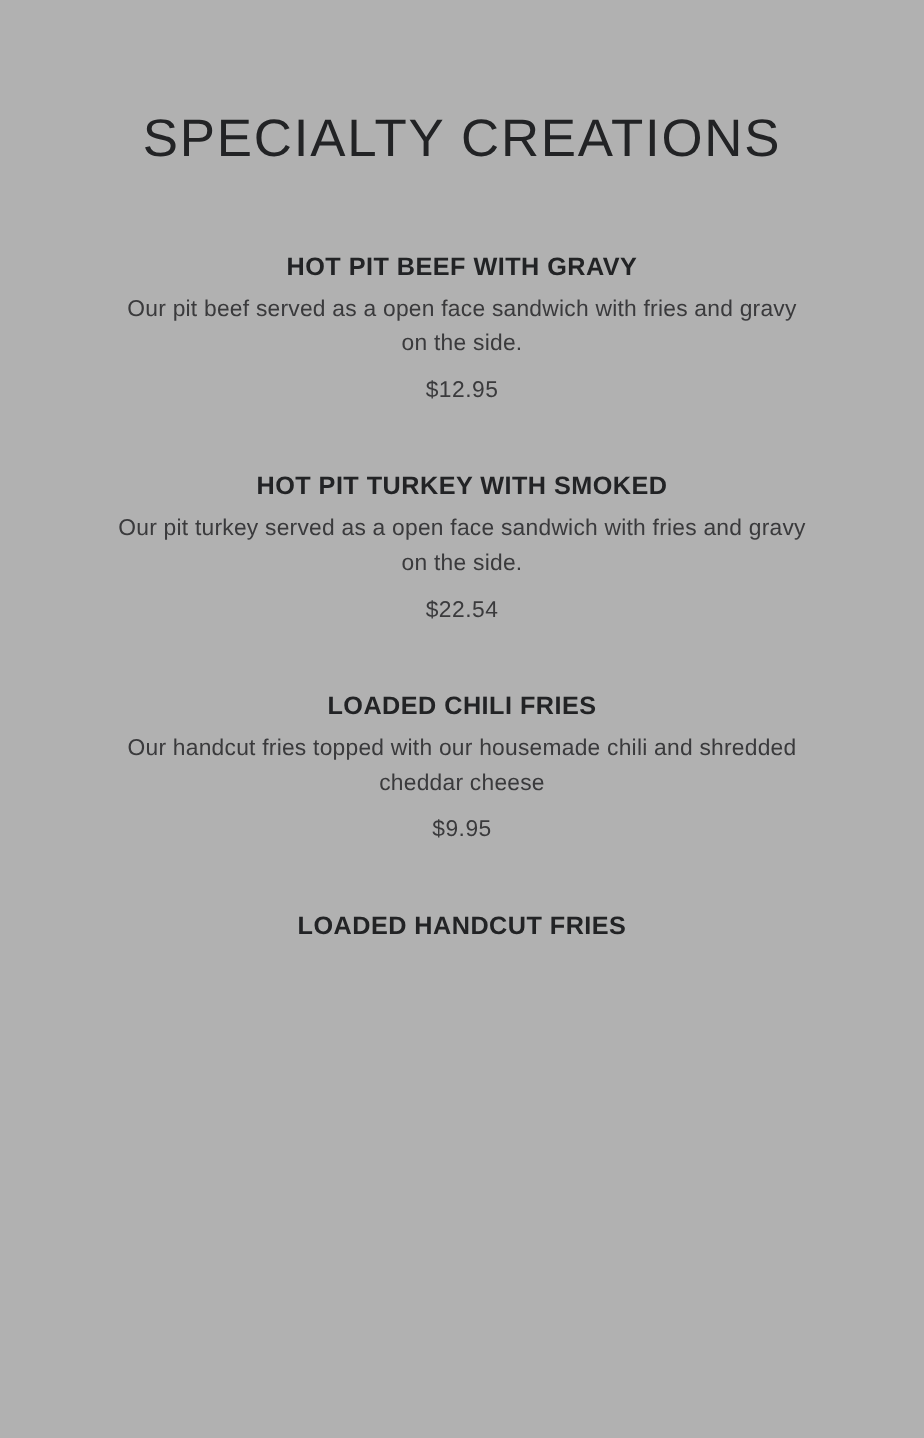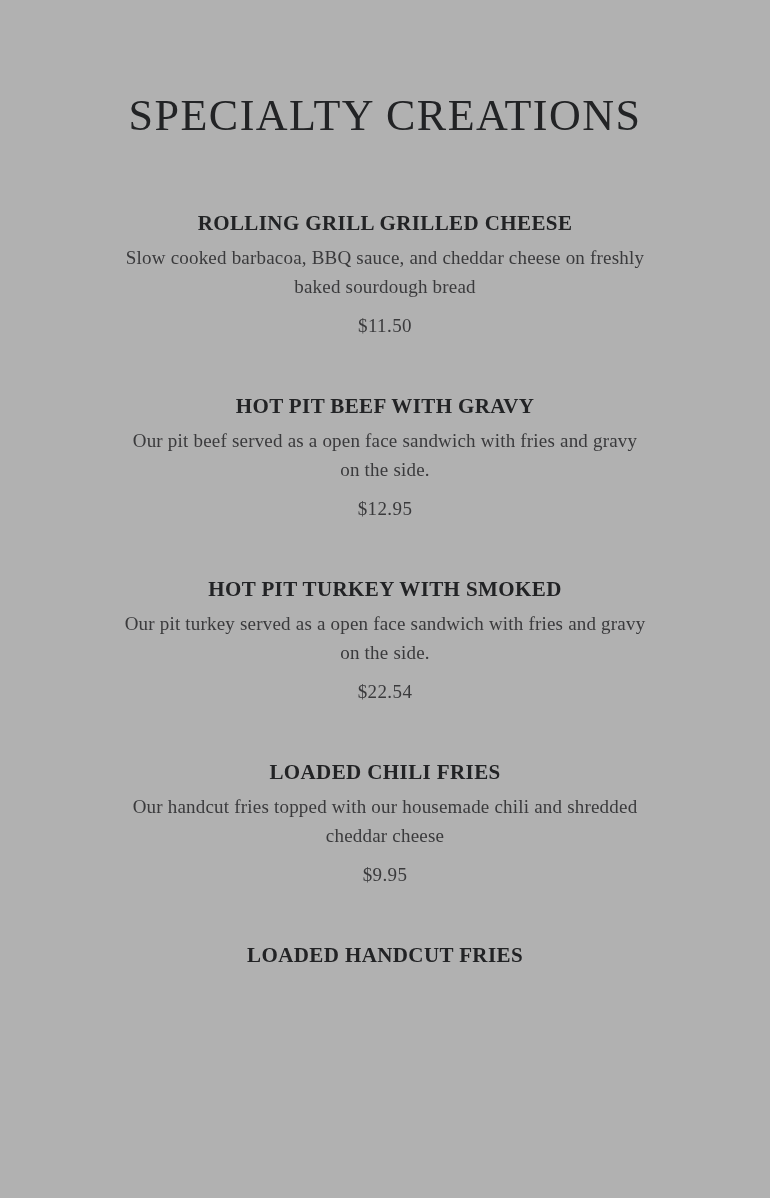--- a/index.html
+++ b/index.html
@@ -14,21 +14,20 @@
     overflow:hidden;
     background:var(--bg);
     font-family:"Liberation Sans","DejaVu Sans",sans-serif;
     -webkit-font-smoothing:antialiased;
   }
   .menu{
     box-sizing:border-box;
     width:770px;
     padding-top:88px;
     text-align:center;
-    font-family:Liberation Serif, serif;
   }
   .page-title{
     margin:0 0 64px 0;
     font-size:44px;
     line-height:56px;
     font-weight:300;
     letter-spacing:1.5px;
     color:var(--heading);
   }
   .item{
@@ -59,26 +58,20 @@
     color:var(--text);
   }
 </style>
 </head>
 <body>
 
 <main class="menu">
   <h1 class="page-title">SPECIALTY CREATIONS</h1>
   <div id="menu-items">
       <section class="item">
-        <h2 class="item-name">ROLLING GRILL GRILLED CHEESE</h2>
-        <p class="item-desc">Slow cooked barbacoa, BBQ sauce, and cheddar cheese on freshly
-baked sourdough bread</p>
-        <p class="item-price">$11.50</p>
-      </section>
-      <section class="item">
         <h2 class="item-name">HOT PIT BEEF WITH GRAVY</h2>
         <p class="item-desc">Our pit beef served as a open face sandwich with fries and gravy
 on the side.</p>
         <p class="item-price">$12.95</p>
       </section>
       <section class="item">
         <h2 class="item-name">HOT PIT TURKEY WITH SMOKED</h2>
         <p class="item-desc">Our pit turkey served as a open face sandwich with fries and gravy
 on the side.</p>
         <p class="item-price">$22.54</p>

